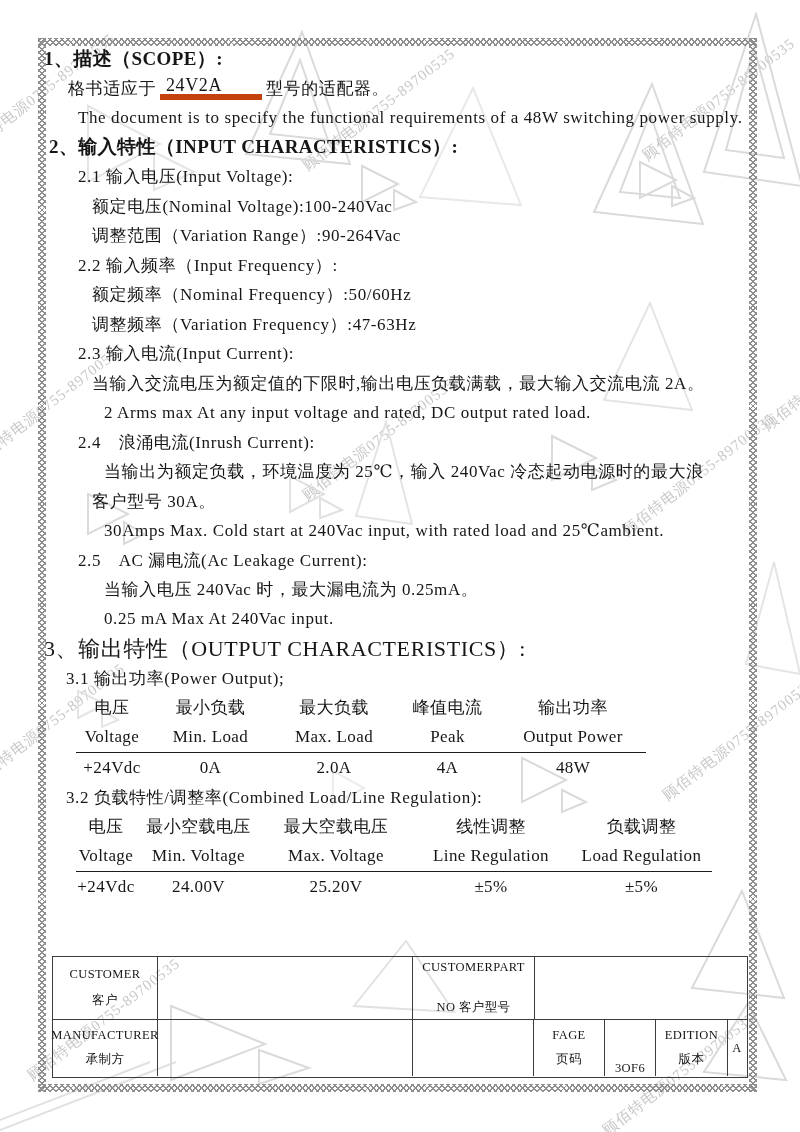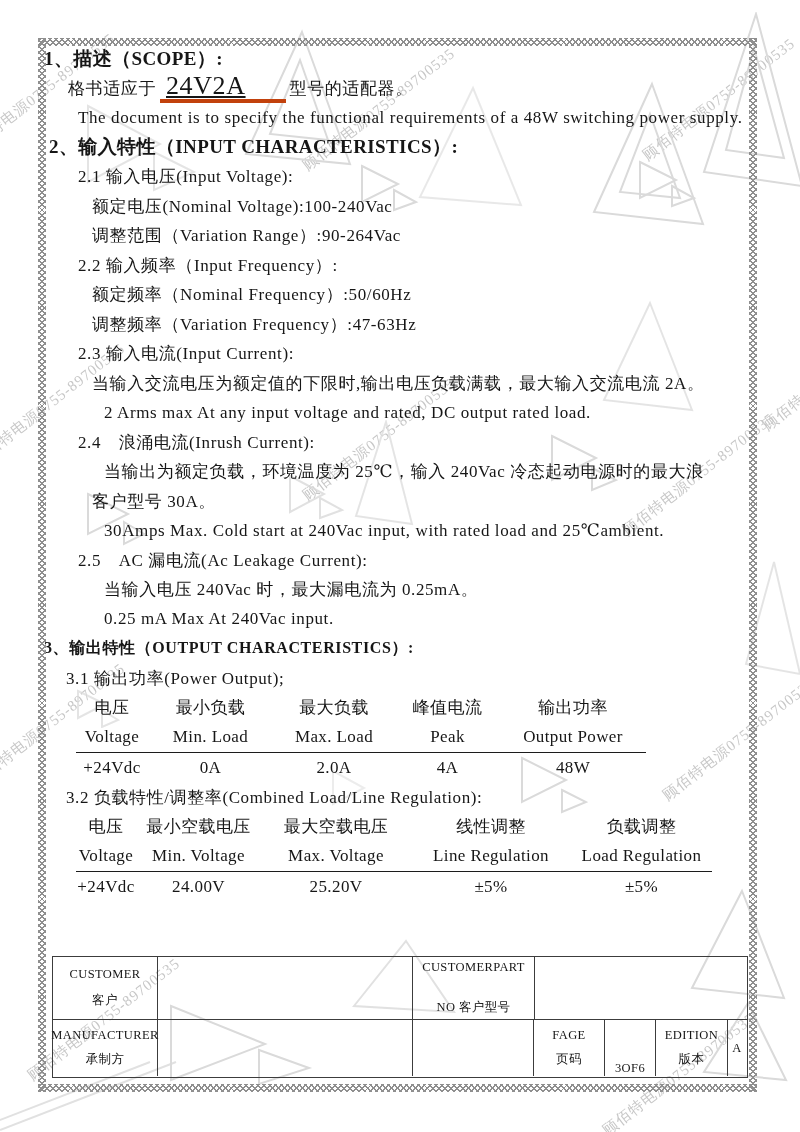--- a/index.html
+++ b/index.html
@@ -23,27 +23,27 @@
        white-space:nowrap; transform:rotate(-38deg); font-family:"Liberation Serif","DejaVu Serif",serif;}
   .tri {position:absolute; z-index:1;}
   .tri svg {display:block;}
   .tri polygon, .tri path {fill:none; stroke:#dadada; stroke-width:2;}
 
   
   .content {position:absolute; left:44px; top:44px; width:712px; z-index:2;}
   .line {height:29.5px; display:flex; align-items:center; white-space:nowrap;
          font-size:17px; letter-spacing:0.6px;}
   .h1   {font-weight:bold; font-size:19px; letter-spacing:0.4px;}
-  .h1big{font-weight:bold; font-size:16px;}
+  .h1big{font-weight:normal; font-size:22px;}
   .p-s2 {padding-left:5px;}
   .p-3x {padding-left:22px;}
   .p-a  {padding-left:34px;}
   .p-b  {padding-left:48px;}
   .p-c  {padding-left:60px;}
-  .model {font-size:26px; border-bottom:4px solid #c2410c; padding:0 40px 0 6px; margin:0 4px; line-height:1;text-decoration:underline;}
+  .model {font-size:18px; border-bottom:6px solid #c2410c; padding:0 40px 0 6px; margin:0 4px; line-height:1;}
 
   
   .tbl {margin-left:32px;}
   .tbl1 {width:570px;}
   .tbl2 {width:636px;}
   .trow {display:grid; height:29.5px; align-items:center; text-align:center;
          font-size:17px; letter-spacing:0.4px;}
   .tbl1 .trow {grid-template-columns:72px 125px 122px 105px 146px;}
   .tbl2 .trow {grid-template-columns:60px 125px 150px 160px 141px;}
   .tunder {border-bottom:1.6px solid #1c1c1c;}

